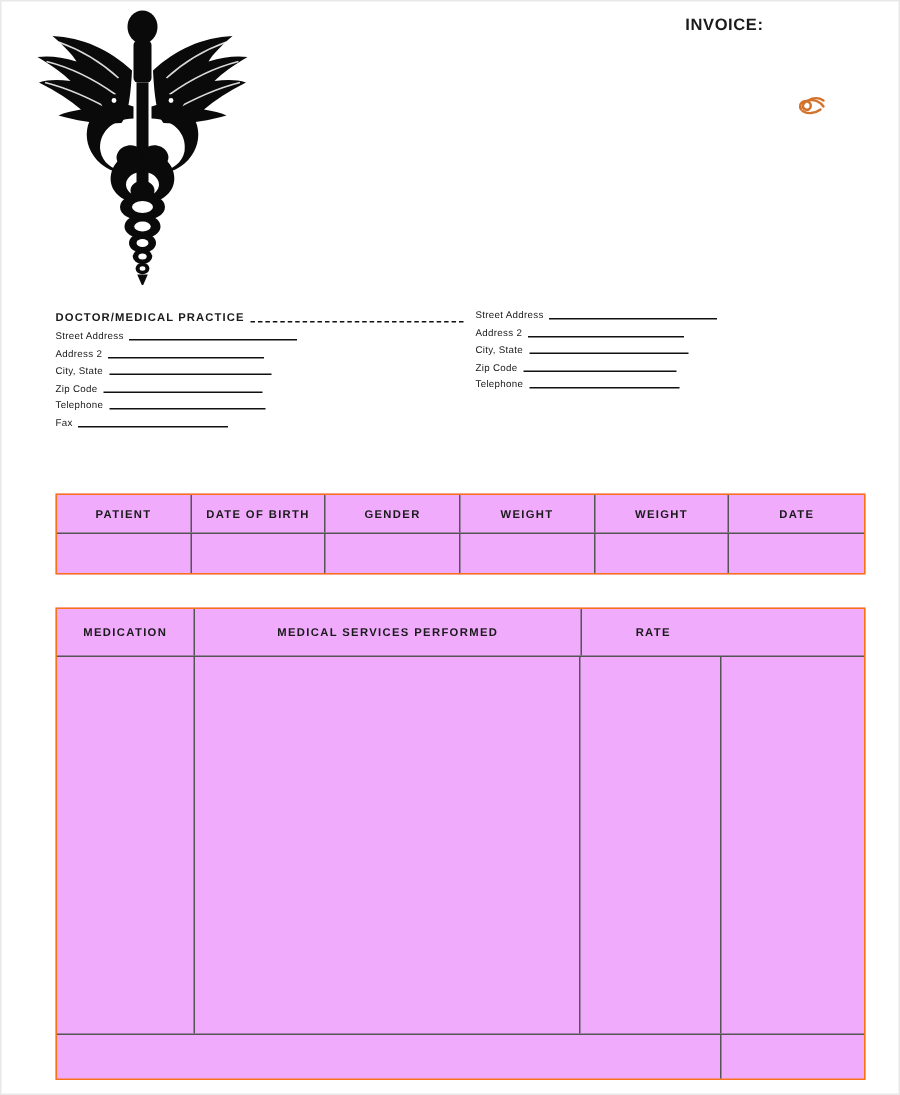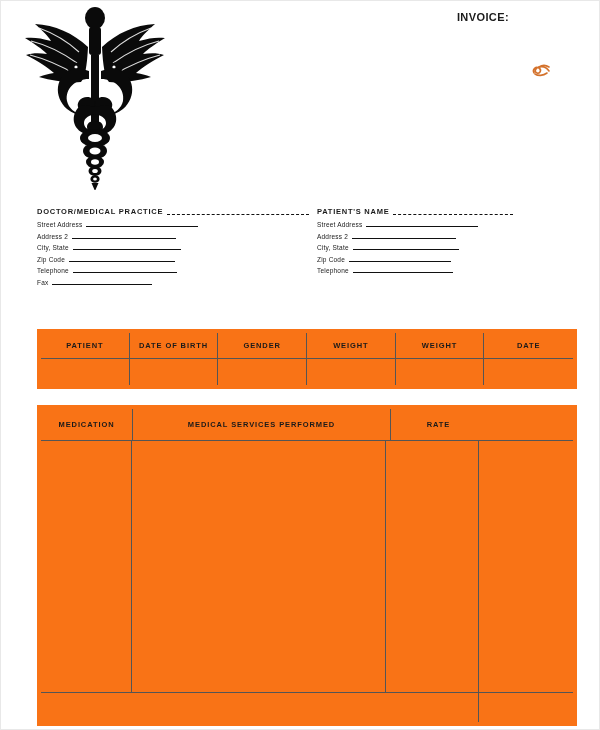--- a/index.html
+++ b/index.html
@@ -91,23 +91,23 @@
     height: 0;
   }
   .addr-title .rule {
     border-bottom: 1px dashed #111;
     margin-bottom: 1px;
   }
 
   
   .grid {
     position: absolute;
-    border: 4px solid #f97316;
+    border: 1px solid #f97316;
     box-sizing: border-box;
-    background: #f97316;
+    background: #f0abfc;
   }
   .grid-row {
     display: flex;
     box-sizing: border-box;
   }
   .grid-cell {
     box-sizing: border-box;
     border-right: 1px solid #555;
     display: flex;
     align-items: center;
@@ -236,24 +236,20 @@
       <span class="addr-label">Telephone</span>
       <span class="rule" style="width:104px"></span>
     </div>
     <div class="addr-row">
       <span class="addr-label">Fax</span>
       <span class="rule" style="width:100px"></span>
     </div>
   </div>
 
   <div class="addr-block" id="patient-block">
-    <div class="addr-title">
-      <span>PATIENT'S NAME</span>
-      <span class="rule" style="width:120px"></span>
-    </div>
     <div class="addr-row">
       <span class="addr-label">Street Address</span>
       <span class="rule" style="width:112px"></span>
     </div>
     <div class="addr-row">
       <span class="addr-label">Address 2</span>
       <span class="rule" style="width:104px"></span>
     </div>
     <div class="addr-row">
       <span class="addr-label">City, State</span>

